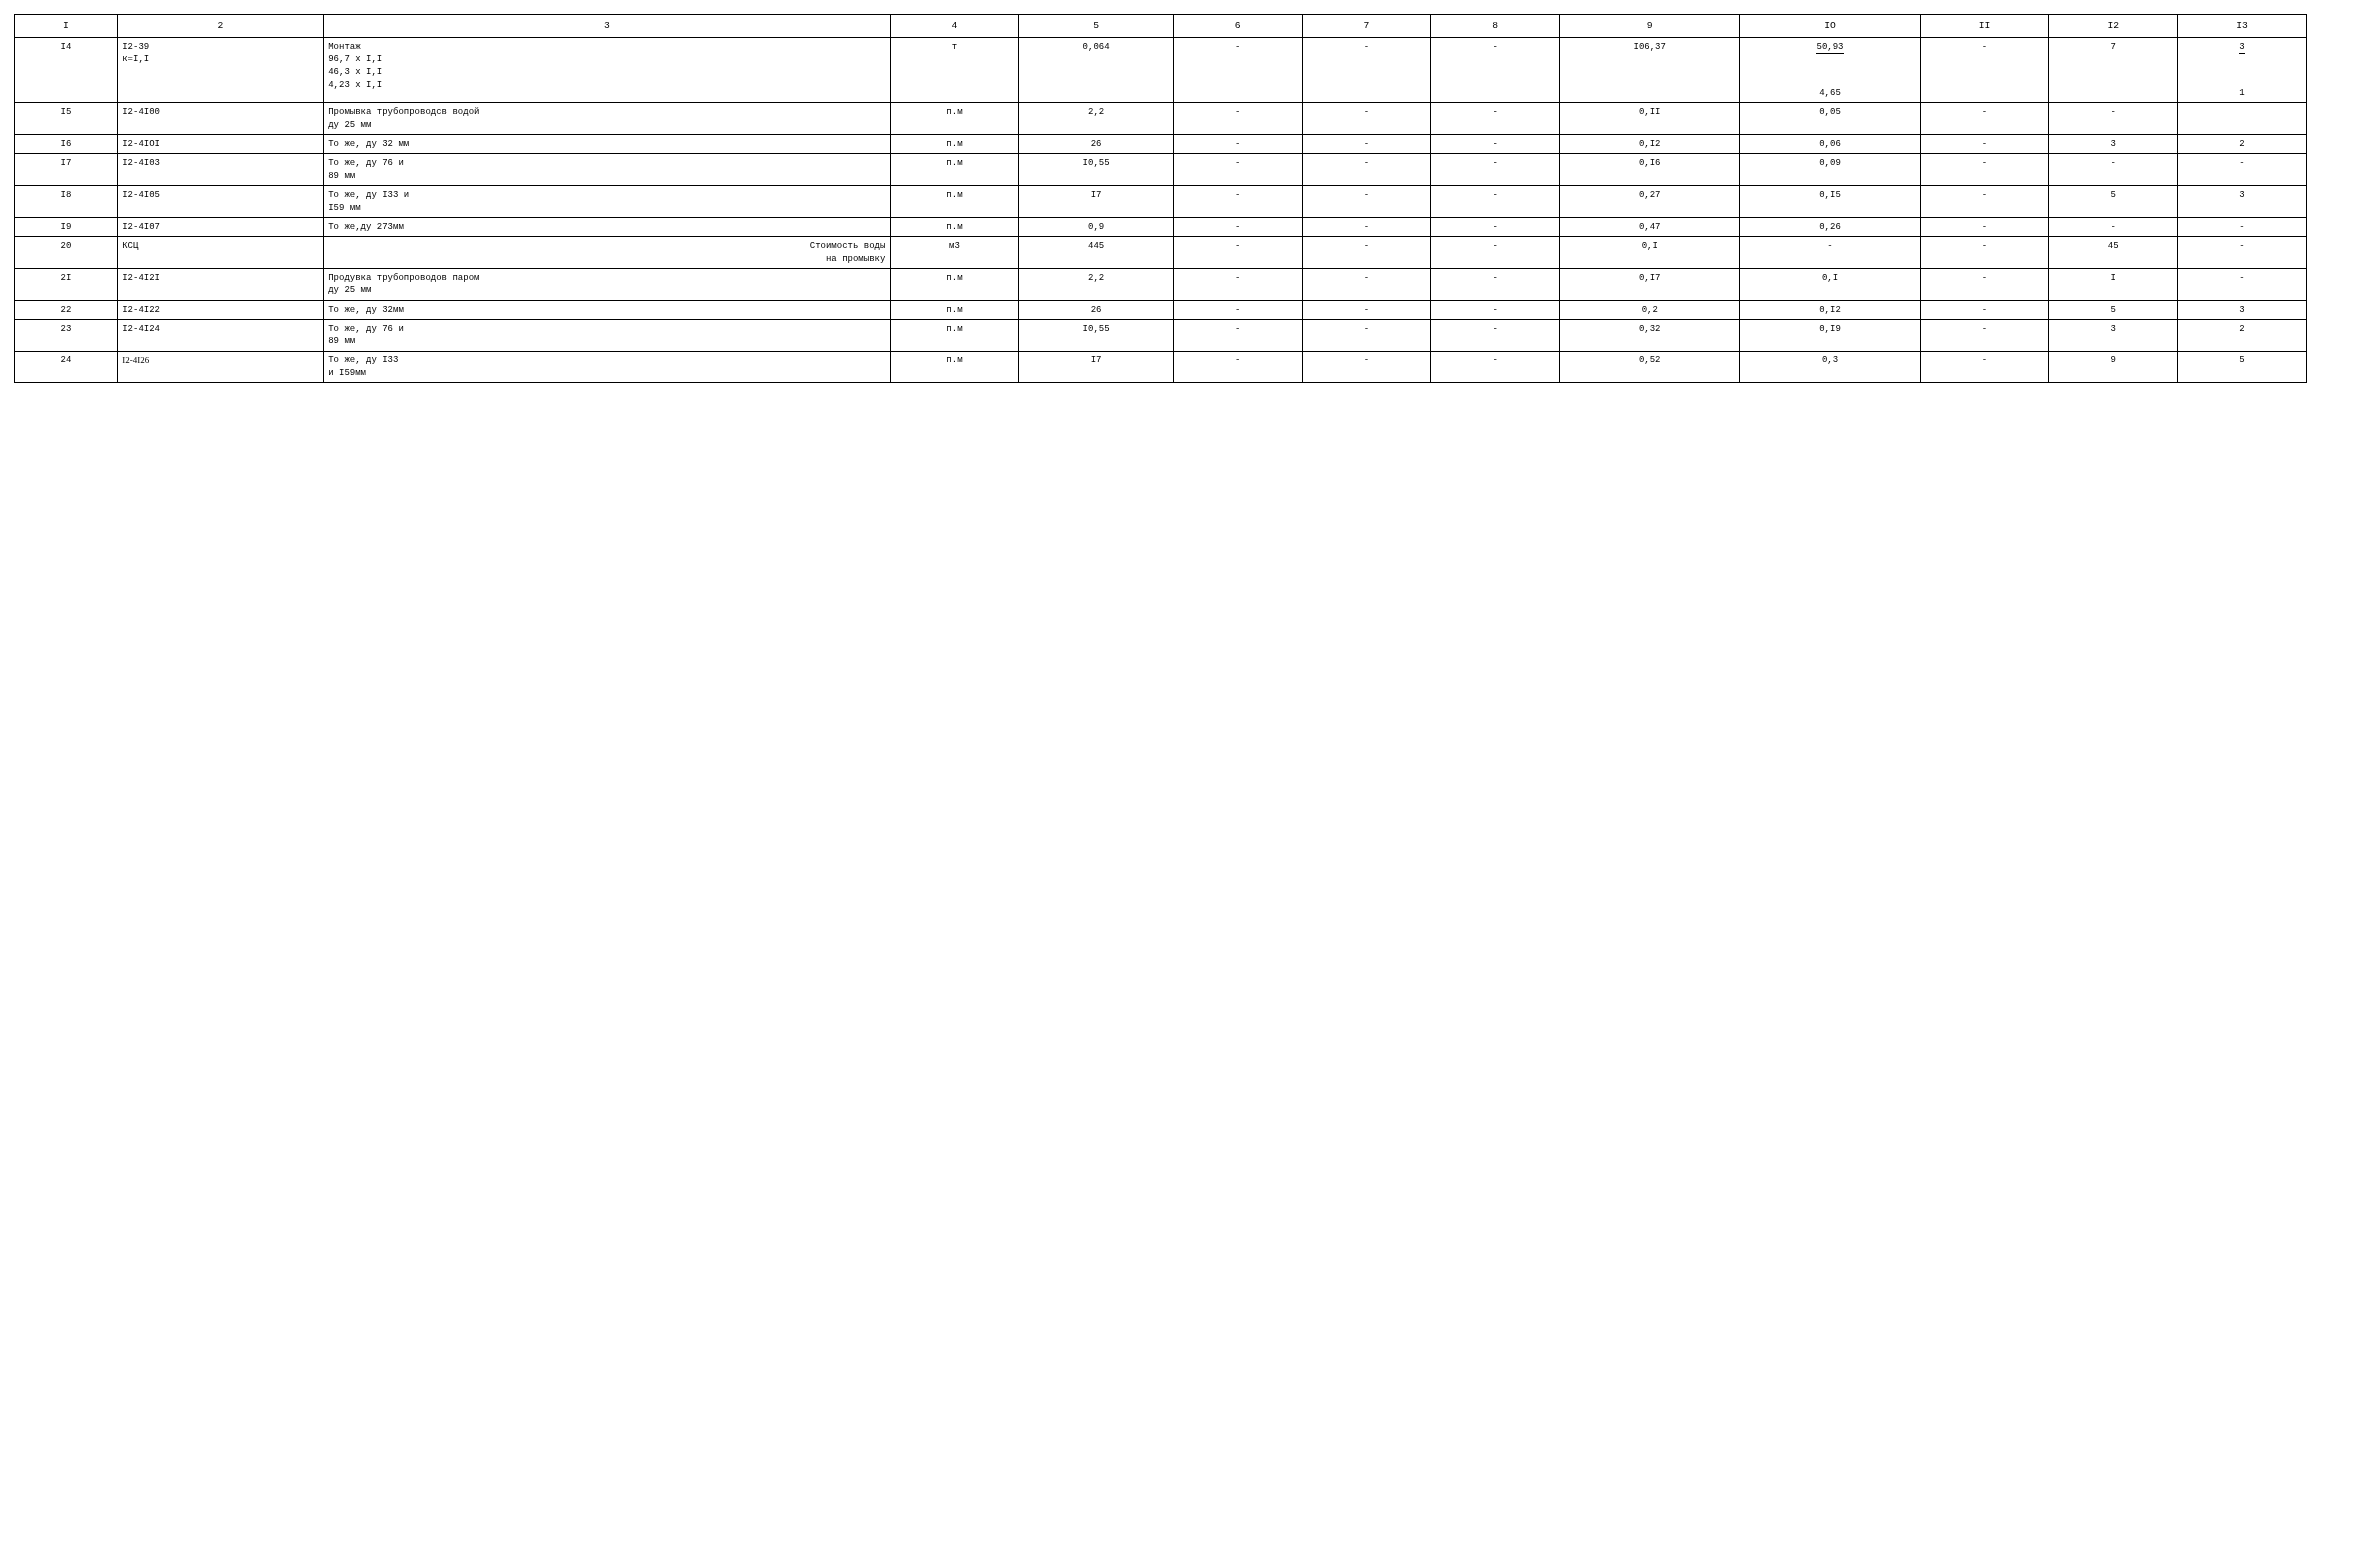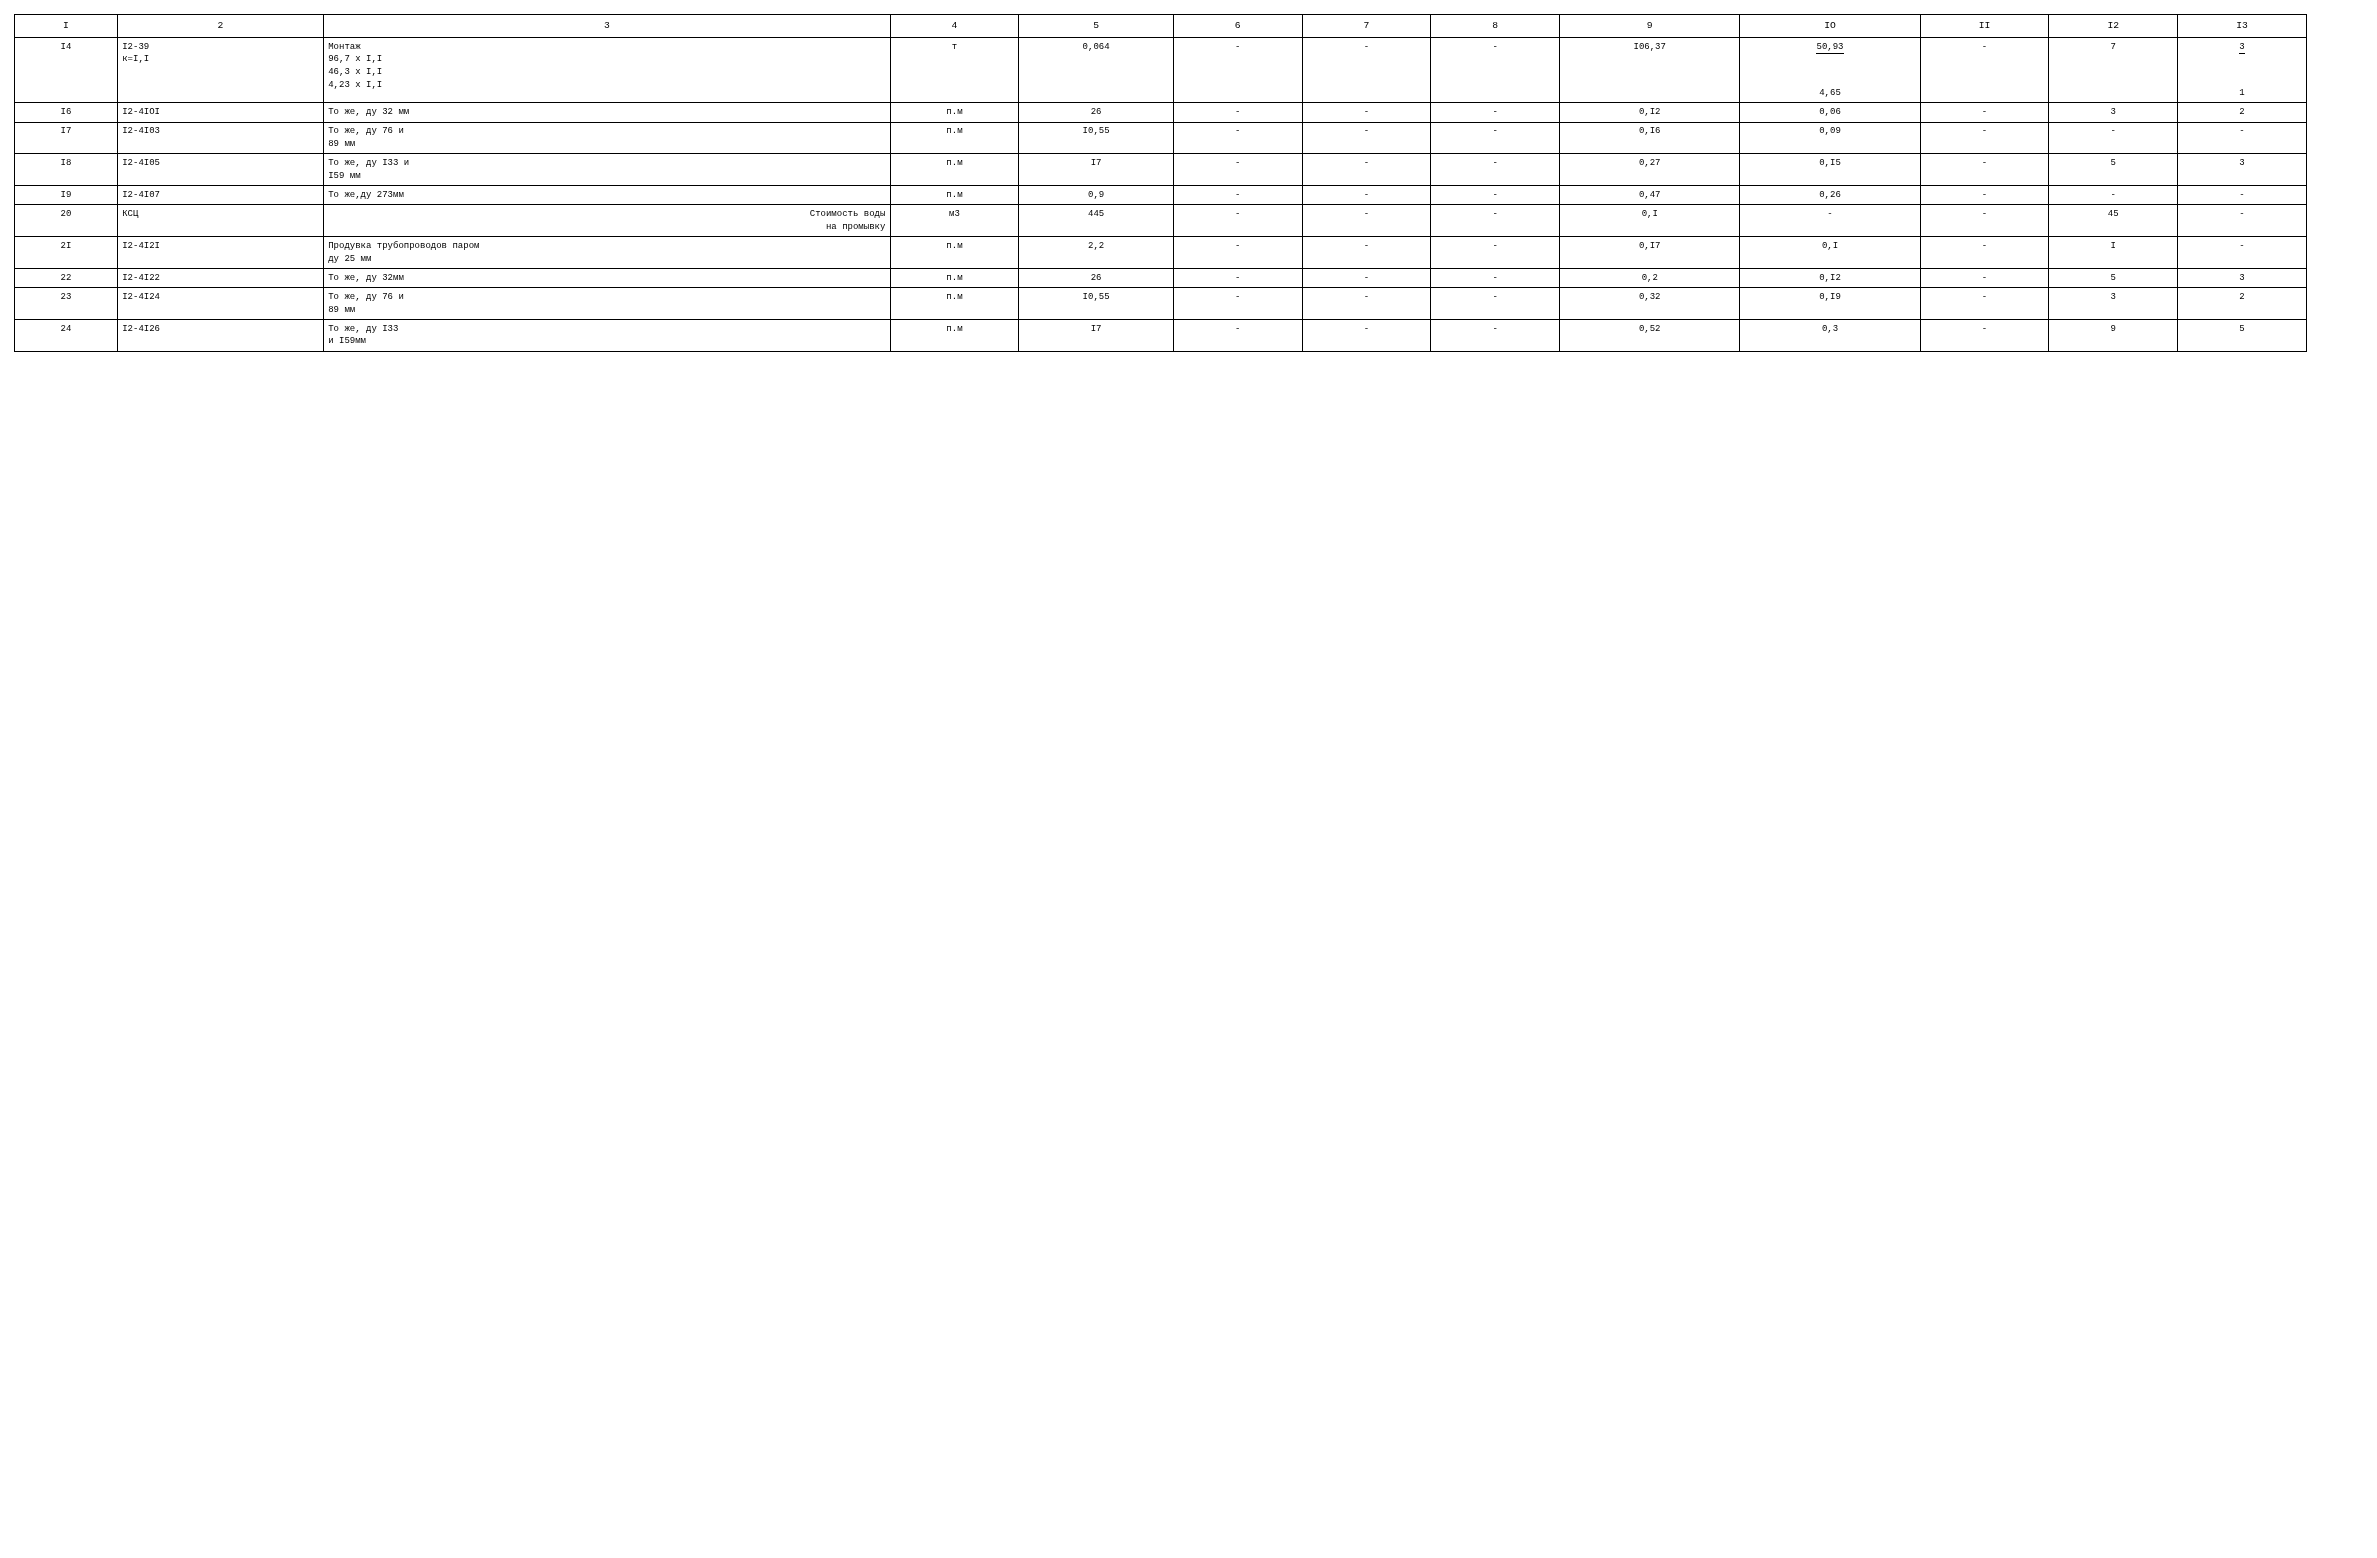--- a/index.html
+++ b/index.html
@@ -121,20 +121,36 @@
           <td class="center">-</td>
           <td class="center">-</td>
           <td class="center">-</td>
           <td class="center">I06,37</td>
           <td class="center"><span class="fraction"><span class="numer">50,93</span><span class="denom">4,65</span></span></td>
           <td class="center">-</td>
           <td class="center">7</td>
           <td class="center"><span class="fraction"><span class="numer">3</span><span class="denom">1</span></span></td>
         </tr>
         <tr>
+          <td class="num">I5</td>
+          <td style="white-space: pre-line;">I2-4I00</td>
+          <td style="white-space: pre-line;">Промывка трубопроводcв водой
+ду 25 мм</td>
+          <td class="center">п.м</td>
+          <td class="center">2,2</td>
+          <td class="center">-</td>
+          <td class="center">-</td>
+          <td class="center">-</td>
+          <td class="center">0,II</td>
+          <td class="center">0,05</td>
+          <td class="center">-</td>
+          <td class="center">-</td>
+          <td class="center"></td>
+        </tr>
+        <tr>
           <td class="num">I6</td>
           <td style="white-space: pre-line;">I2-4IOI</td>
           <td style="white-space: pre-line;">То же, ду 32 мм</td>
           <td class="center">п.м</td>
           <td class="center">26</td>
           <td class="center">-</td>
           <td class="center">-</td>
           <td class="center">-</td>
           <td class="center">0,I2</td>
           <td class="center">0,06</td>
@@ -247,21 +263,21 @@
           <td class="center">-</td>
           <td class="center">-</td>
           <td class="center">0,32</td>
           <td class="center">0,I9</td>
           <td class="center">-</td>
           <td class="center">3</td>
           <td class="center">2</td>
         </tr>
         <tr>
           <td class="num">24</td>
-          <td style="white-space: pre-line;">I2-4I26</td>
+          <td style="white-space: pre-line; font-family: Liberation Serif, serif;">I2-4I26</td>
           <td style="white-space: pre-line;">То же, ду I33
 и I59мм</td>
           <td class="center">п.м</td>
           <td class="center">I7</td>
           <td class="center">-</td>
           <td class="center">-</td>
           <td class="center">-</td>
           <td class="center">0,52</td>
           <td class="center">0,3</td>
           <td class="center">-</td>

